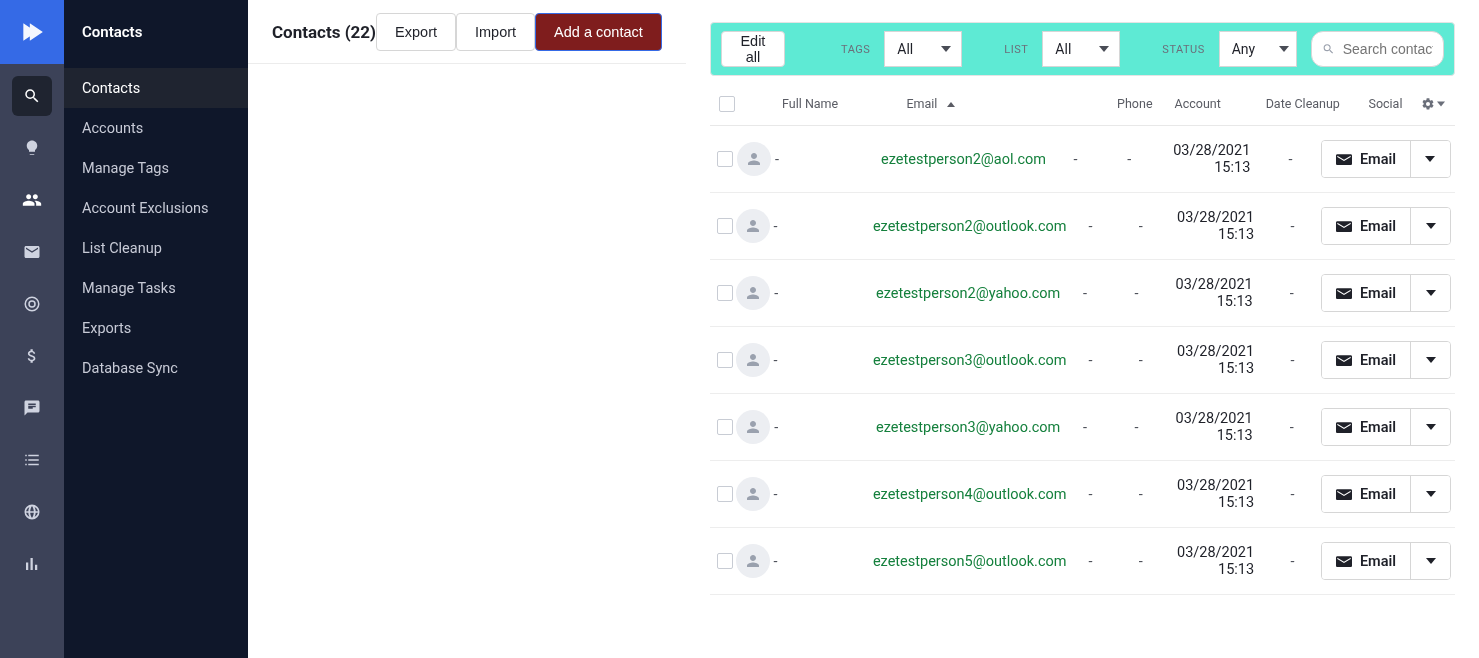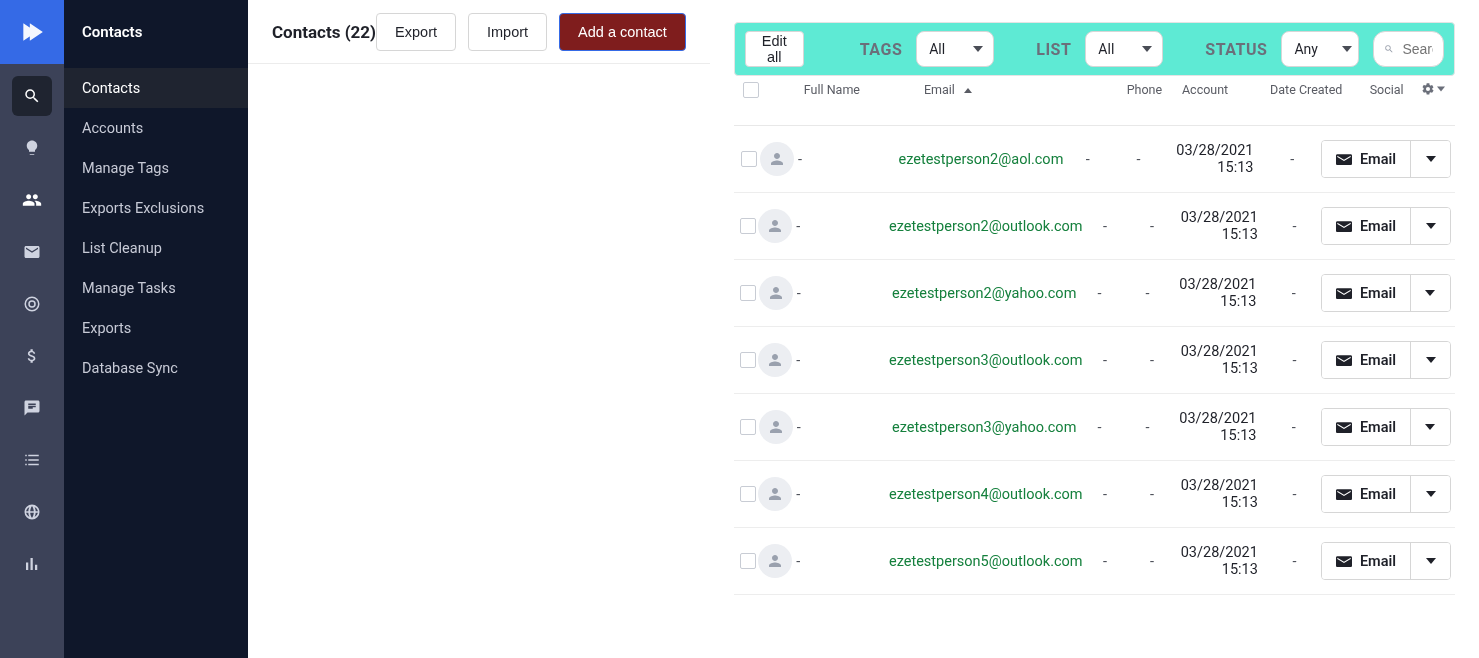--- a/index.html
+++ b/index.html
@@ -83,21 +83,21 @@
     align-items: center;
     padding: 0 24px;
     justify-content: space-between;
     flex-shrink: 0;
   }
   .header .title {
     font-size: 17px;
     font-weight: 700;
     color: #1f2129;
   }
-  .header .actions { display: flex; gap: 12px; }
+  .header .actions { display: flex; }
   .btn {
     height: 38px;
     border-radius: 4px;
     border: 1px solid #d6d6d6;
     background: #ffffff;
     color: #1f2129;
     font-size: 14.5px;
     font-weight: 500;
     padding: 0 18px;
     display: inline-flex;
@@ -118,31 +118,31 @@
     border-radius: 4px;
     display: flex;
     align-items: center;
     padding: 0 10px;
     gap: 14px;
     flex-shrink: 0;
   }
   .btn.small { height: 36px; padding: 0 16px; }
   .filter-bar .spacer { flex: 1; }
   .filter-label {
-    font-size: 16px;
-    font-weight: 700;
+    font-size: 11px;
+    font-weight: 400;
     letter-spacing: 0.5px;
     color: #6b6f7a;
     text-transform: uppercase;
     margin-left: 28px;
   }
   .select {
     height: 36px;
     border: 1px solid #d6d6d6;
-    border-radius: 8px;
+    border-radius: 0;
     background: #ffffff;
     display: inline-flex;
     align-items: center;
     padding: 0 10px 0 12px;
     gap: 24px;
     cursor: pointer;
     min-width: 78px;
     justify-content: space-between;
   }
   .select .caret { width: 0; height: 0; border-left: 5px solid transparent; border-right: 5px solid transparent; border-top: 6px solid #4a4d56; }
@@ -156,21 +156,21 @@
     padding: 0 10px;
     gap: 8px;
     width: 182px;
   }
   .search-box input { border: none; outline: none; font-size: 14px; color: #4a4d56; width: 100%; background: transparent; }
   .search-box svg { fill: #9aa0ac; }
   
   .table { margin-top: 6px; overflow: hidden; display: flex; flex-direction: column; }
   .thead {
     display: flex;
-    align-items: flex-start;
+    align-items: center;
     height: 44px;
     border-bottom: 1px solid #e8e8e8;
     font-size: 12.5px;
     color: #5a5c64;
     padding: 0 4px;
   }
   .col-check { width: 40px; display: flex; justify-content: center; }
   .col-avatar { width: 54px; }
   .col-name { width: 186px; padding-left: 4px; }
   .col-email { width: 290px; }
@@ -307,21 +307,21 @@
         <div class="nav-item active">
           <span>Contacts</span>
         </div>
         <div class="nav-item">
           <span>Accounts</span>
         </div>
         <div class="nav-item">
           <span>Manage Tags</span>
         </div>
         <div class="nav-item">
-          <span>Exports Exclusions</span>
+          <span>Account Exclusions</span>
         </div>
         <div class="nav-item">
           <span>List Cleanup</span>
         </div>
         <div class="nav-item">
           <span>Manage Tasks</span>
         </div>
         <div class="nav-item">
           <span>Exports</span>
         </div>
@@ -374,21 +374,21 @@
               <div class="checkbox"></div>
             </div>
           <div class="col-avatar"></div>
           <div class="col-name">Full Name</div>
           <div class="col-email">
             <span>Email</span>
             <span class="sort-up"></span>
           </div>
           <div class="col-phone">Phone</div>
           <div class="col-account">Account</div>
-          <div class="col-date">Date Created</div>
+          <div class="col-date">Date Cleanup</div>
           <div class="col-social">Social</div>
           <div class="col-gear">
             <svg width="14" height="14" viewBox="0 0 24 24">
                 <path d="M19.14 12.94a7.07 7.07 0 0 0 .05-.94 7.07 7.07 0 0 0-.05-.94l2.03-1.58a.5.5 0 0 0 .12-.64l-1.92-3.32a.5.5 0 0 0-.61-.22l-2.39.96a7.03 7.03 0 0 0-1.62-.94l-.36-2.54A.5.5 0 0 0 13.9 2h-3.84a.5.5 0 0 0-.49.42l-.36 2.54c-.58.24-1.12.55-1.62.94l-2.39-.96a.5.5 0 0 0-.61.22L2.67 8.48a.5.5 0 0 0 .12.64l2.03 1.58c-.3.31-.5.63-.5.94s.2.63.5.94L2.79 14.16a.5.5 0 0 0-.12.64l1.92 3.32c.14.24.43.34.61.22l2.39-.96c.5.39 1.04.7 1.62.94l.36 2.54c.4.24.25.42.49.42h3.84c.24 0 .45-.18.49-.42l.36-2.54c.58-.24 1.12-.55 1.62-.94l2.39.96c.22.08.47-.2.61-.22l1.92-3.32a.5.5 0 0 0-.12-.64l-2.03-1.58zM12 15.5A3.5 3.5 0 1 1 15.5 12 3.5 3.5 0 0 1 12 15.5z"></path>
               </svg>
             <svg width="8" height="8" viewBox="0 0 10 6">
                 <path d="M0 0 L5 6 L10 0 Z"></path>
               </svg>
           </div>
         </div>

